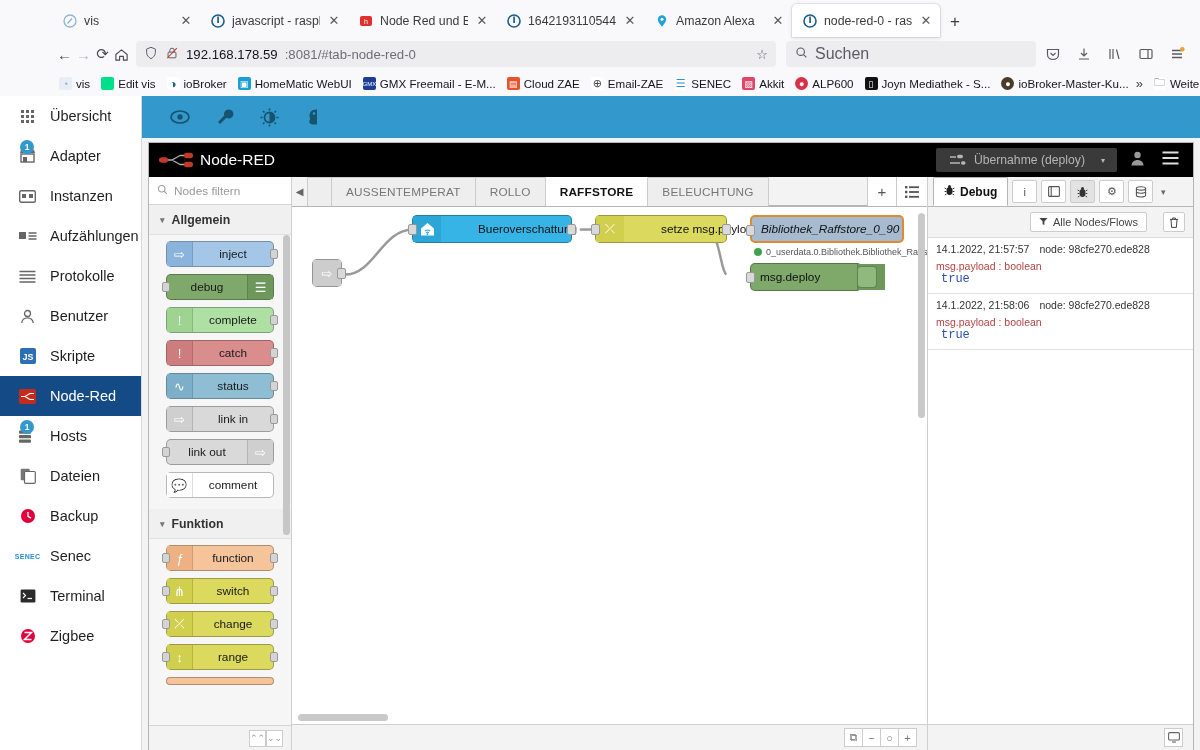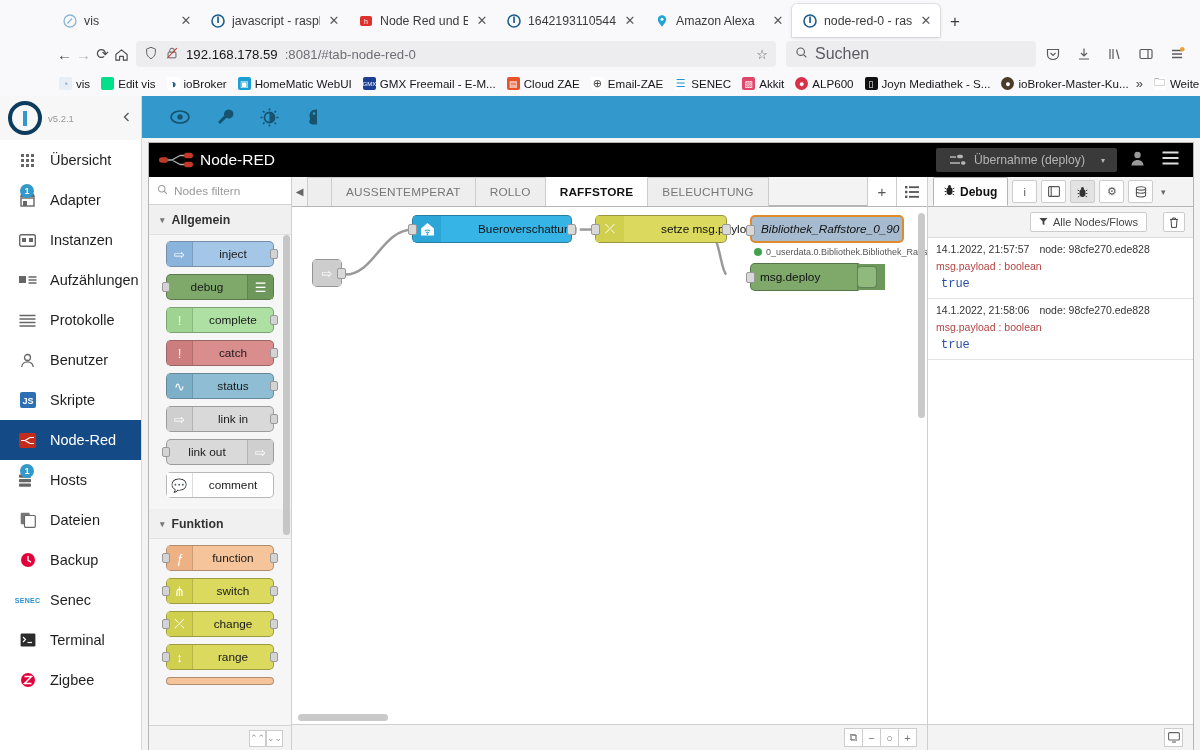--- a/index.html
+++ b/index.html
@@ -142,21 +142,21 @@
           border:1px solid #ccc; background:#fff; margin-top:3px; margin-bottom:3px; border-radius:2px; }
   .dbtn.sel { background:#e3e3e3; }
   .dcaret { width:20px; display:flex; align-items:center; justify-content:center; color:#666; font-size:9px; }
   .dbgfilter { height:30px; flex:0 0 30px; display:flex; align-items:center; justify-content:flex-end; gap:16px; padding:0 8px; background:#f3f3f3; }
   .filterbtn { height:20px; border:1px solid #ccc; background:#fff; display:flex; align-items:center; gap:5px; padding:0 8px; font-size:11px; color:#444; border-radius:2px;}
   .trashbtn { width:22px; height:20px; border:1px solid #ccc; background:#fff; display:flex; align-items:center; justify-content:center; font-size:11px; color:#444; border-radius:2px;}
   .dbgmsgs { flex:1 1 auto; background:#fff; border-top:1px solid #ddd; overflow:hidden; }
   .dmsg { border-bottom:1px solid #e3e3e3; padding:5px 8px 7px 8px; }
   .dmeta { font-size:10.5px; color:#333; display:flex; gap:10px; }
   .dtopic { font-size:10.5px; color:#b34343; margin-top:5px; }
-  .dval { font-family:"Liberation Mono", monospace; font-size:12px; color:#2c4fa8; margin-top:5px; padding-left:5px; }
+  .dval { font-family:"Liberation Mono", monospace; font-size:12px; color:#2c4fa8; padding-left:5px; }
   .dbgfooter { height:26px; flex:0 0 26px; background:#f3f3f3; border-top:1px solid #cfcfcf; display:flex; align-items:center; justify-content:flex-end; padding-right:10px; }
 </style>
 </head>
 <body>
 
 <div class="browser">
 
   <div class="tabstrip">
     <div class="tab">
       <span class="favicon">
@@ -343,31 +343,20 @@
           <span class="bmicon" style="background:#fff;color:#666;font-size:11px">🗀</span>
           <span>Weitere Lesezeichen</span>
         </span>
     </div>
   </div>
 </div>
 
 <div class="page">
 
   <div class="iosidebar">
-    <div class="iologo">
-      <span class="mark">
-          <i></i>
-        </span>
-      <span class="ver">v5.2.1</span>
-      <span class="collapse">
-        <svg width="12" height="12" viewBox="0 0 12 12">
-            <path d="M7.5 2 3.5 6l4 4" fill="none" stroke="#555" stroke-width="1.3"></path>
-          </svg>
-      </span>
-    </div>
     <div class="ionav">
 
       <div class="ioitem">
         <span class="ioicon">
           <svg width="15" height="15" viewBox="0 0 15 15">
               <g fill="#666">
                 <rect x="1" y="1" width="3" height="3"></rect>
                 <rect x="6" y="1" width="3" height="3"></rect>
                 <rect x="11" y="1" width="3" height="3"></rect>
                 <rect x="1" y="6" width="3" height="3"></rect>

